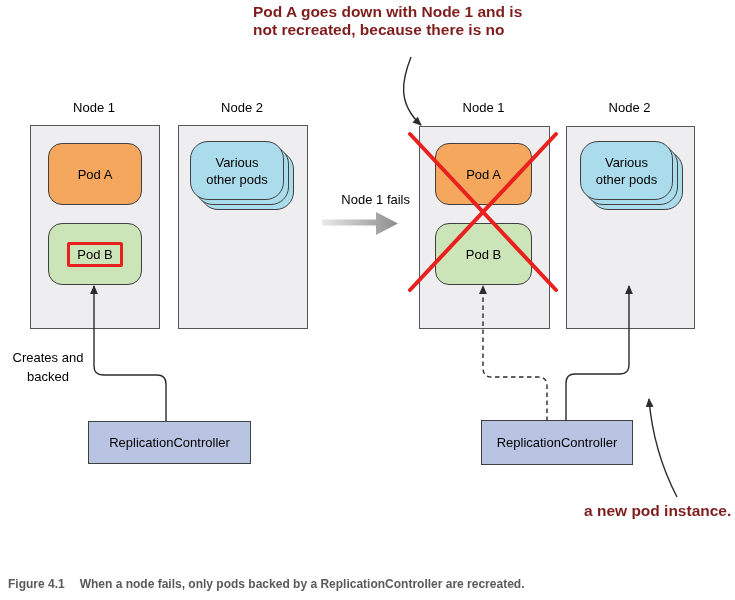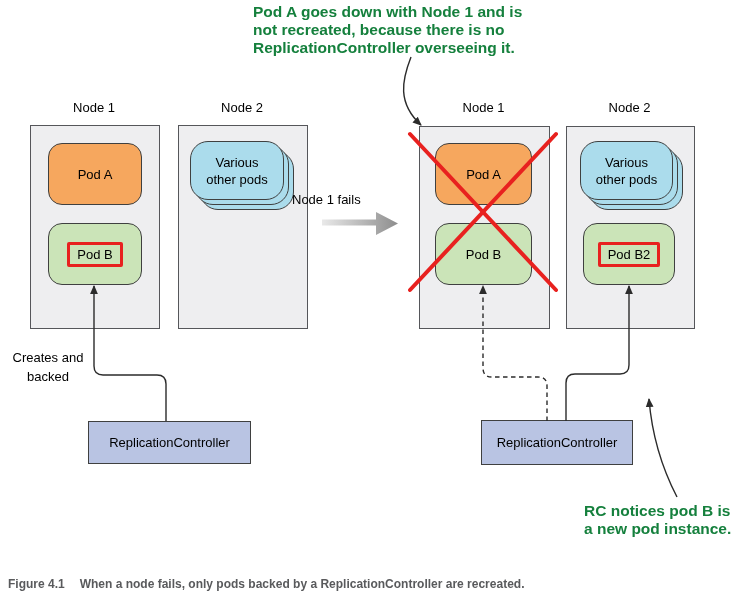--- a/index.html
+++ b/index.html
@@ -13,40 +13,39 @@
   .pod.orange{background:var(--pod-orange);}
   .pod.green{background:var(--pod-green);}
   .red-box{display:inline-block;border:3.5px solid var(--highlight-red);border-radius:2px;padding:2px 7px;background:transparent;}
   .stack{position:absolute;z-index:1;}
   .stack .stack-layer{position:absolute;width:var(--sw);height:var(--sh);background:var(--pod-blue);border:1.4px solid var(--pod-border);border-radius:18px;}
   .stack .front{display:flex;align-items:center;justify-content:center;font-size:13px;text-align:center;white-space:pre-line;line-height:17px;}
   .rc-box{position:absolute;background:var(--rc-fill);border:1.4px solid var(--pod-border);display:flex;align-items:center;justify-content:center;font-size:13px;z-index:1;}
   .small-label{position:absolute;font-size:13px;z-index:1;}
 
   
-  .annotation{position:absolute;font-weight:bold;font-size:15.5px;line-height:18px;color:#15803d;z-index:3;}
+  .annotation{position:absolute;font-weight:bold;font-size:15.5px;line-height:18px;color:#7f1d1d;z-index:3;}
   .caption{position:absolute;left:8px;top:577px;font-weight:bold;font-size:12px;color:var(--caption-gray);z-index:3;white-space:nowrap;}
   .caption .cap-fig{margin-right:15px;}
 
   
   svg.overlay{position:absolute;left:0;top:0;z-index:2;pointer-events:none;}
   .conn{fill:none;stroke:var(--connector-black);stroke-width:1.4;}
   .dashed{stroke-dasharray:4.5 3.5;}
   .xline{stroke:var(--highlight-red);stroke-width:4;stroke-linecap:round;}
   #arrow path{fill:var(--connector-black);}
 </style>
 </head>
 <body>
 
 <div class="figure">
 
   <div class="annotation" style="left:253px;top:3px;">
     <div>Pod A goes down with Node 1 and is</div>
     <div>not recreated, because there is no</div>
-    <div>ReplicationController overseeing it.</div>
   </div>
 
   <div class="node-title" style="left:30px;width:128px;">Node 1</div>
   <div class="node-title" style="left:178px;width:128px;">Node 2</div>
 
   <div class="node-box" style="left:30px;top:125px;width:128px;height:202px;"></div>
   <div class="node-box" style="left:178px;top:125px;width:128px;height:202px;"></div>
 
   <div class="pod orange" style="left:48px;top:143px;width:92px;height:60px;">Pod A</div>
   <div class="pod green" style="left:48px;top:223px;width:92px;height:60px;">
@@ -57,46 +56,42 @@
     <div class="stack-layer" style="left:10px;top:10px;"></div>
     <div class="stack-layer" style="left:5px;top:5px;"></div>
     <div class="stack-layer front" style="left:0;top:0;">Various
 other pods</div>
   </div>
 
   <div class="small-label" style="left:6px;top:348px;width:84px;text-align:center;white-space:pre-line;line-height:19px;">Creates and
 backed</div>
   <div class="rc-box" style="left:88px;top:421px;width:161px;height:41px;">ReplicationController</div>
 
-  <div class="small-label" style="left:292px;top:192px;width:102px;text-align:left;">Node 1 fails</div>
+  <div class="small-label" style="left:308px;top:192px;width:102px;text-align:right;">Node 1 fails</div>
 
   <div class="node-title" style="left:419px;width:129px;">Node 1</div>
   <div class="node-title" style="left:566px;width:127px;">Node 2</div>
 
   <div class="node-box" style="left:419px;top:126px;width:129px;height:201px;"></div>
   <div class="node-box" style="left:566px;top:126px;width:127px;height:201px;"></div>
 
   <div class="pod orange" style="left:435px;top:143px;width:95px;height:60px;">Pod A</div>
   <div class="pod green" style="left:435px;top:223px;width:95px;height:60px;">Pod B</div>
 
   <div class="stack" style="left:580px;top:141px;--sw:91px;--sh:57px;">
     <div class="stack-layer" style="left:10px;top:10px;"></div>
     <div class="stack-layer" style="left:5px;top:5px;"></div>
     <div class="stack-layer front" style="left:0;top:0;">Various
 other pods</div>
   </div>
 
-  <div class="pod green" style="left:583px;top:223px;width:90px;height:60px;">
-    <span class="red-box">Pod B2</span>
-  </div>
 
   <div class="rc-box" style="left:481px;top:420px;width:150px;height:43px;">ReplicationController</div>
 
   <div class="annotation" style="left:584px;top:502px;">
-    <div>RC notices pod B is</div>
     <div>a new pod instance.</div>
   </div>
 
   <div class="caption">
     <span class="cap-fig">Figure 4.1</span><span>When a node fails, only pods backed by a ReplicationController are recreated.</span>
   </div>
 
   <svg class="overlay" width="735" height="600" viewBox="0 0 735 600">
     <defs>
       <marker id="arrow" markerUnits="userSpaceOnUse" markerWidth="10" markerHeight="9" refX="8" refY="4.5" orient="auto">

